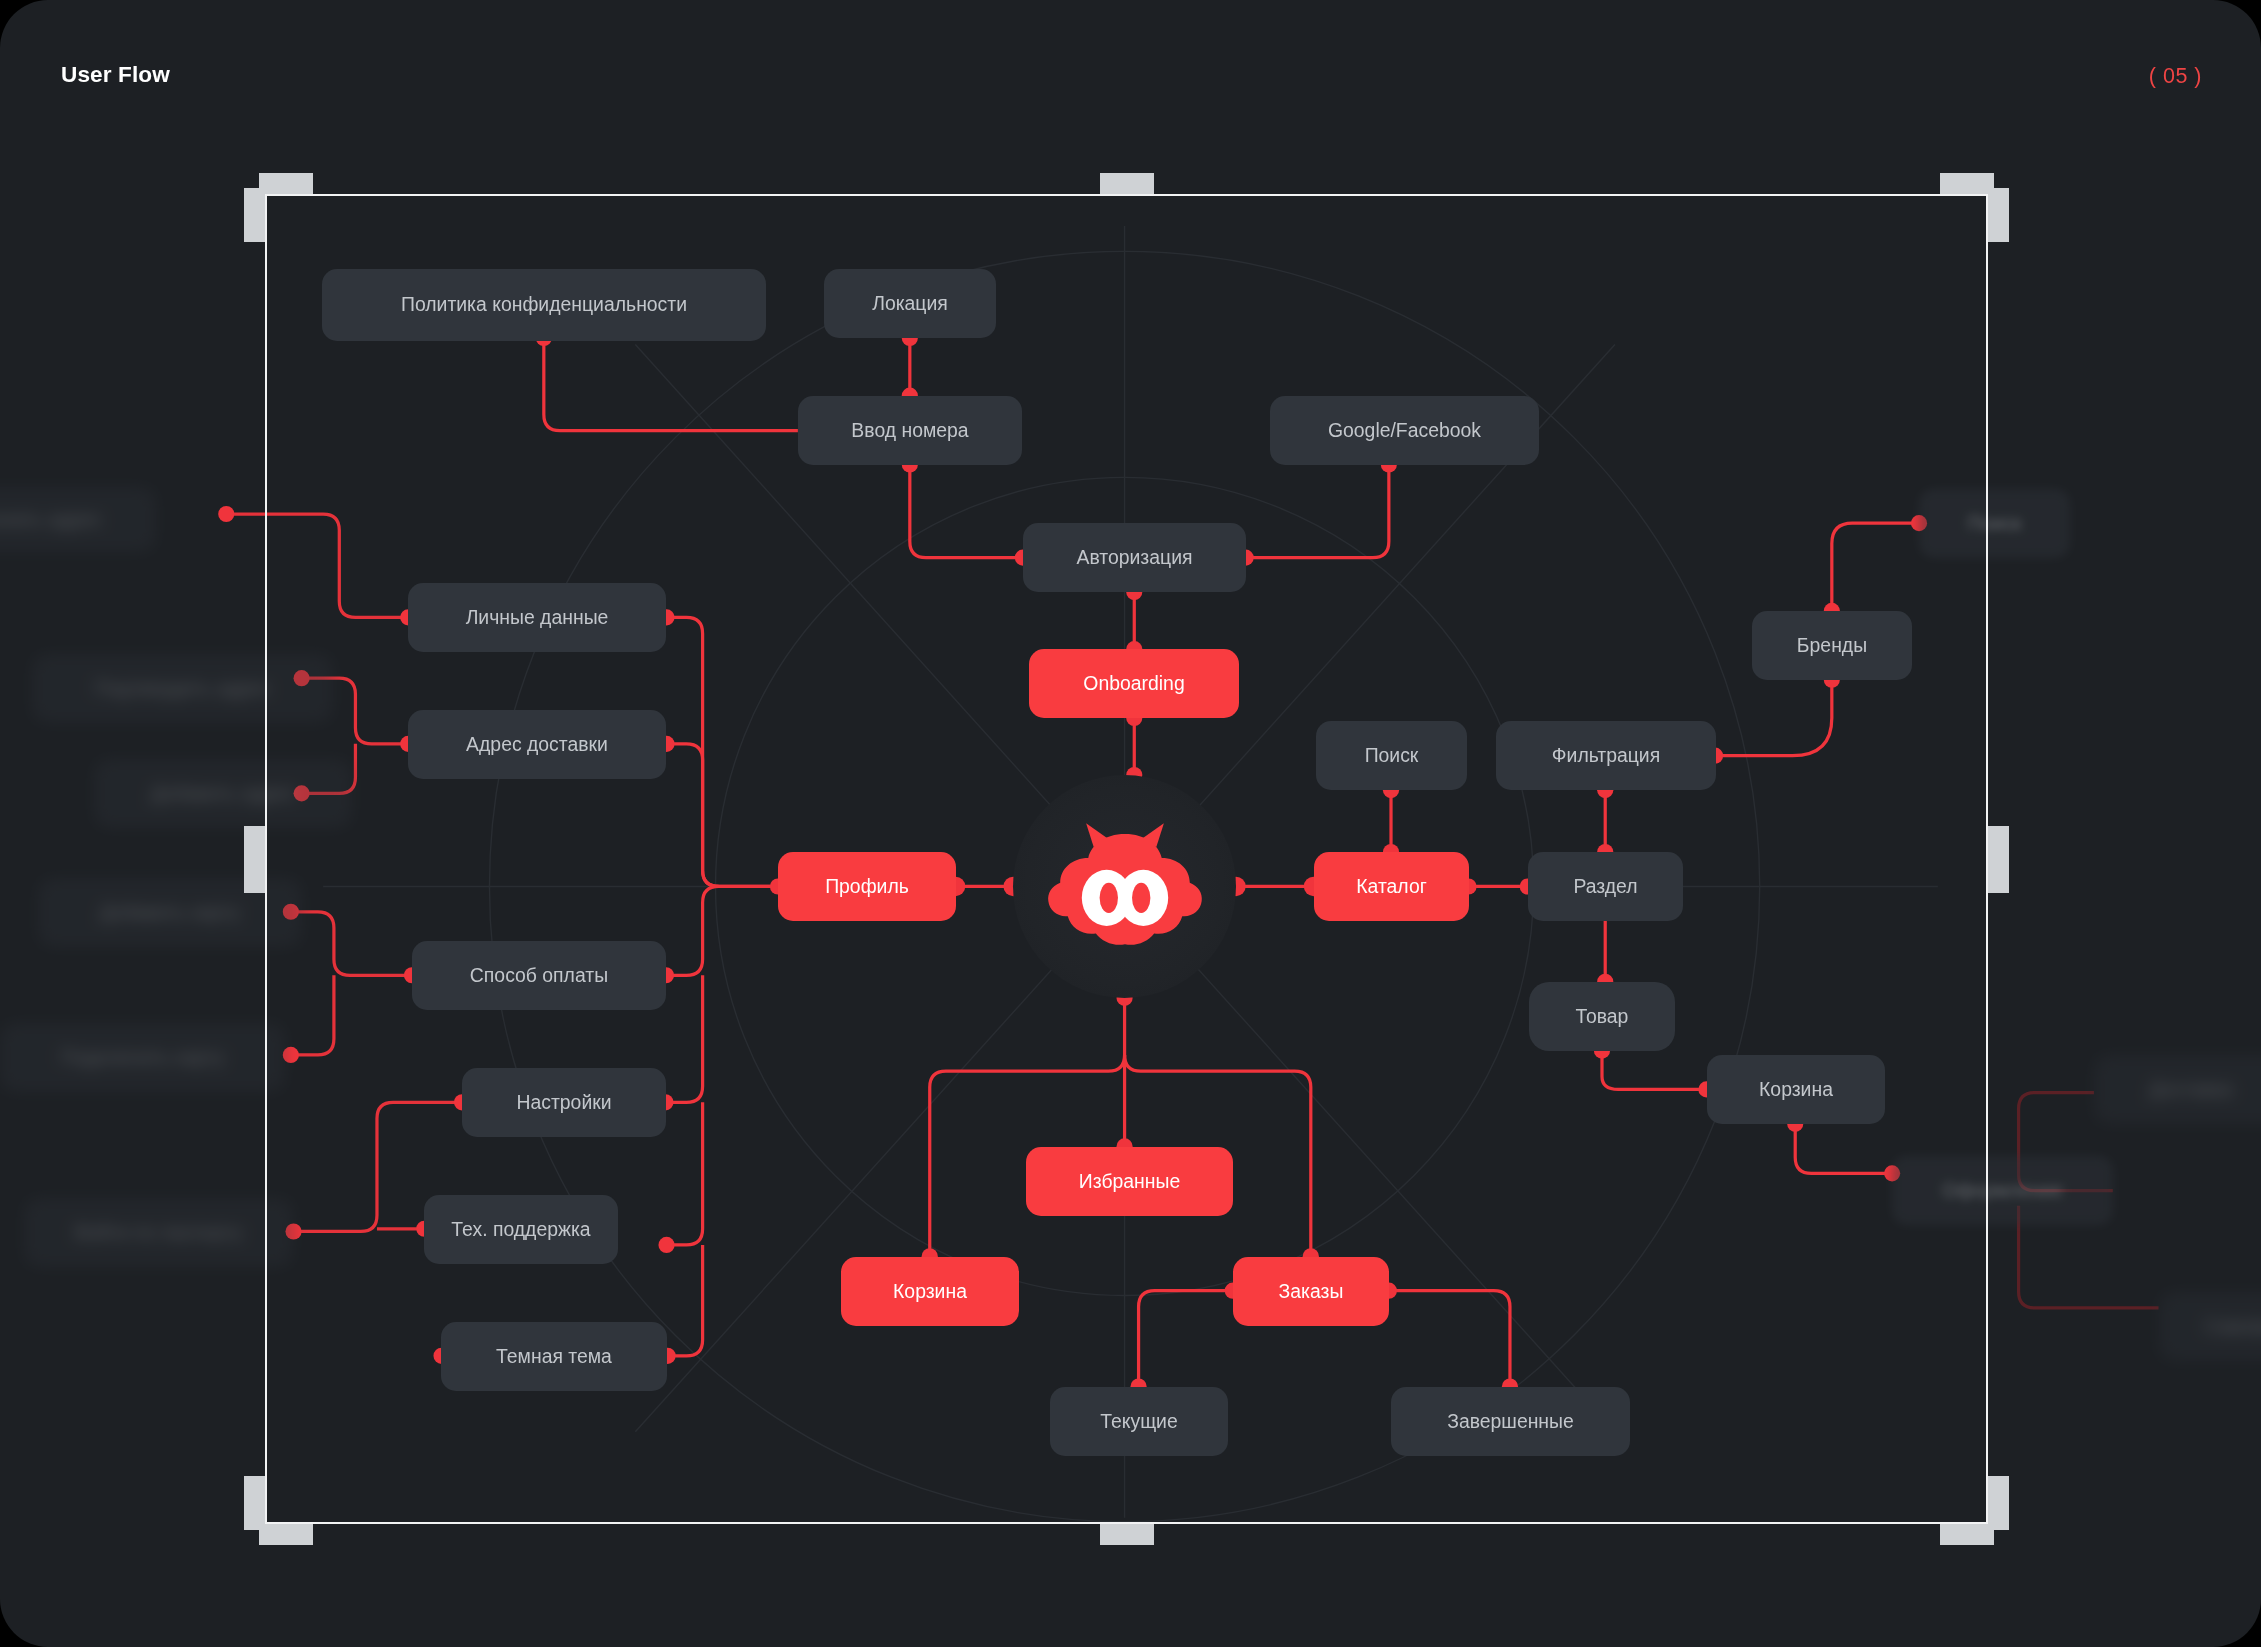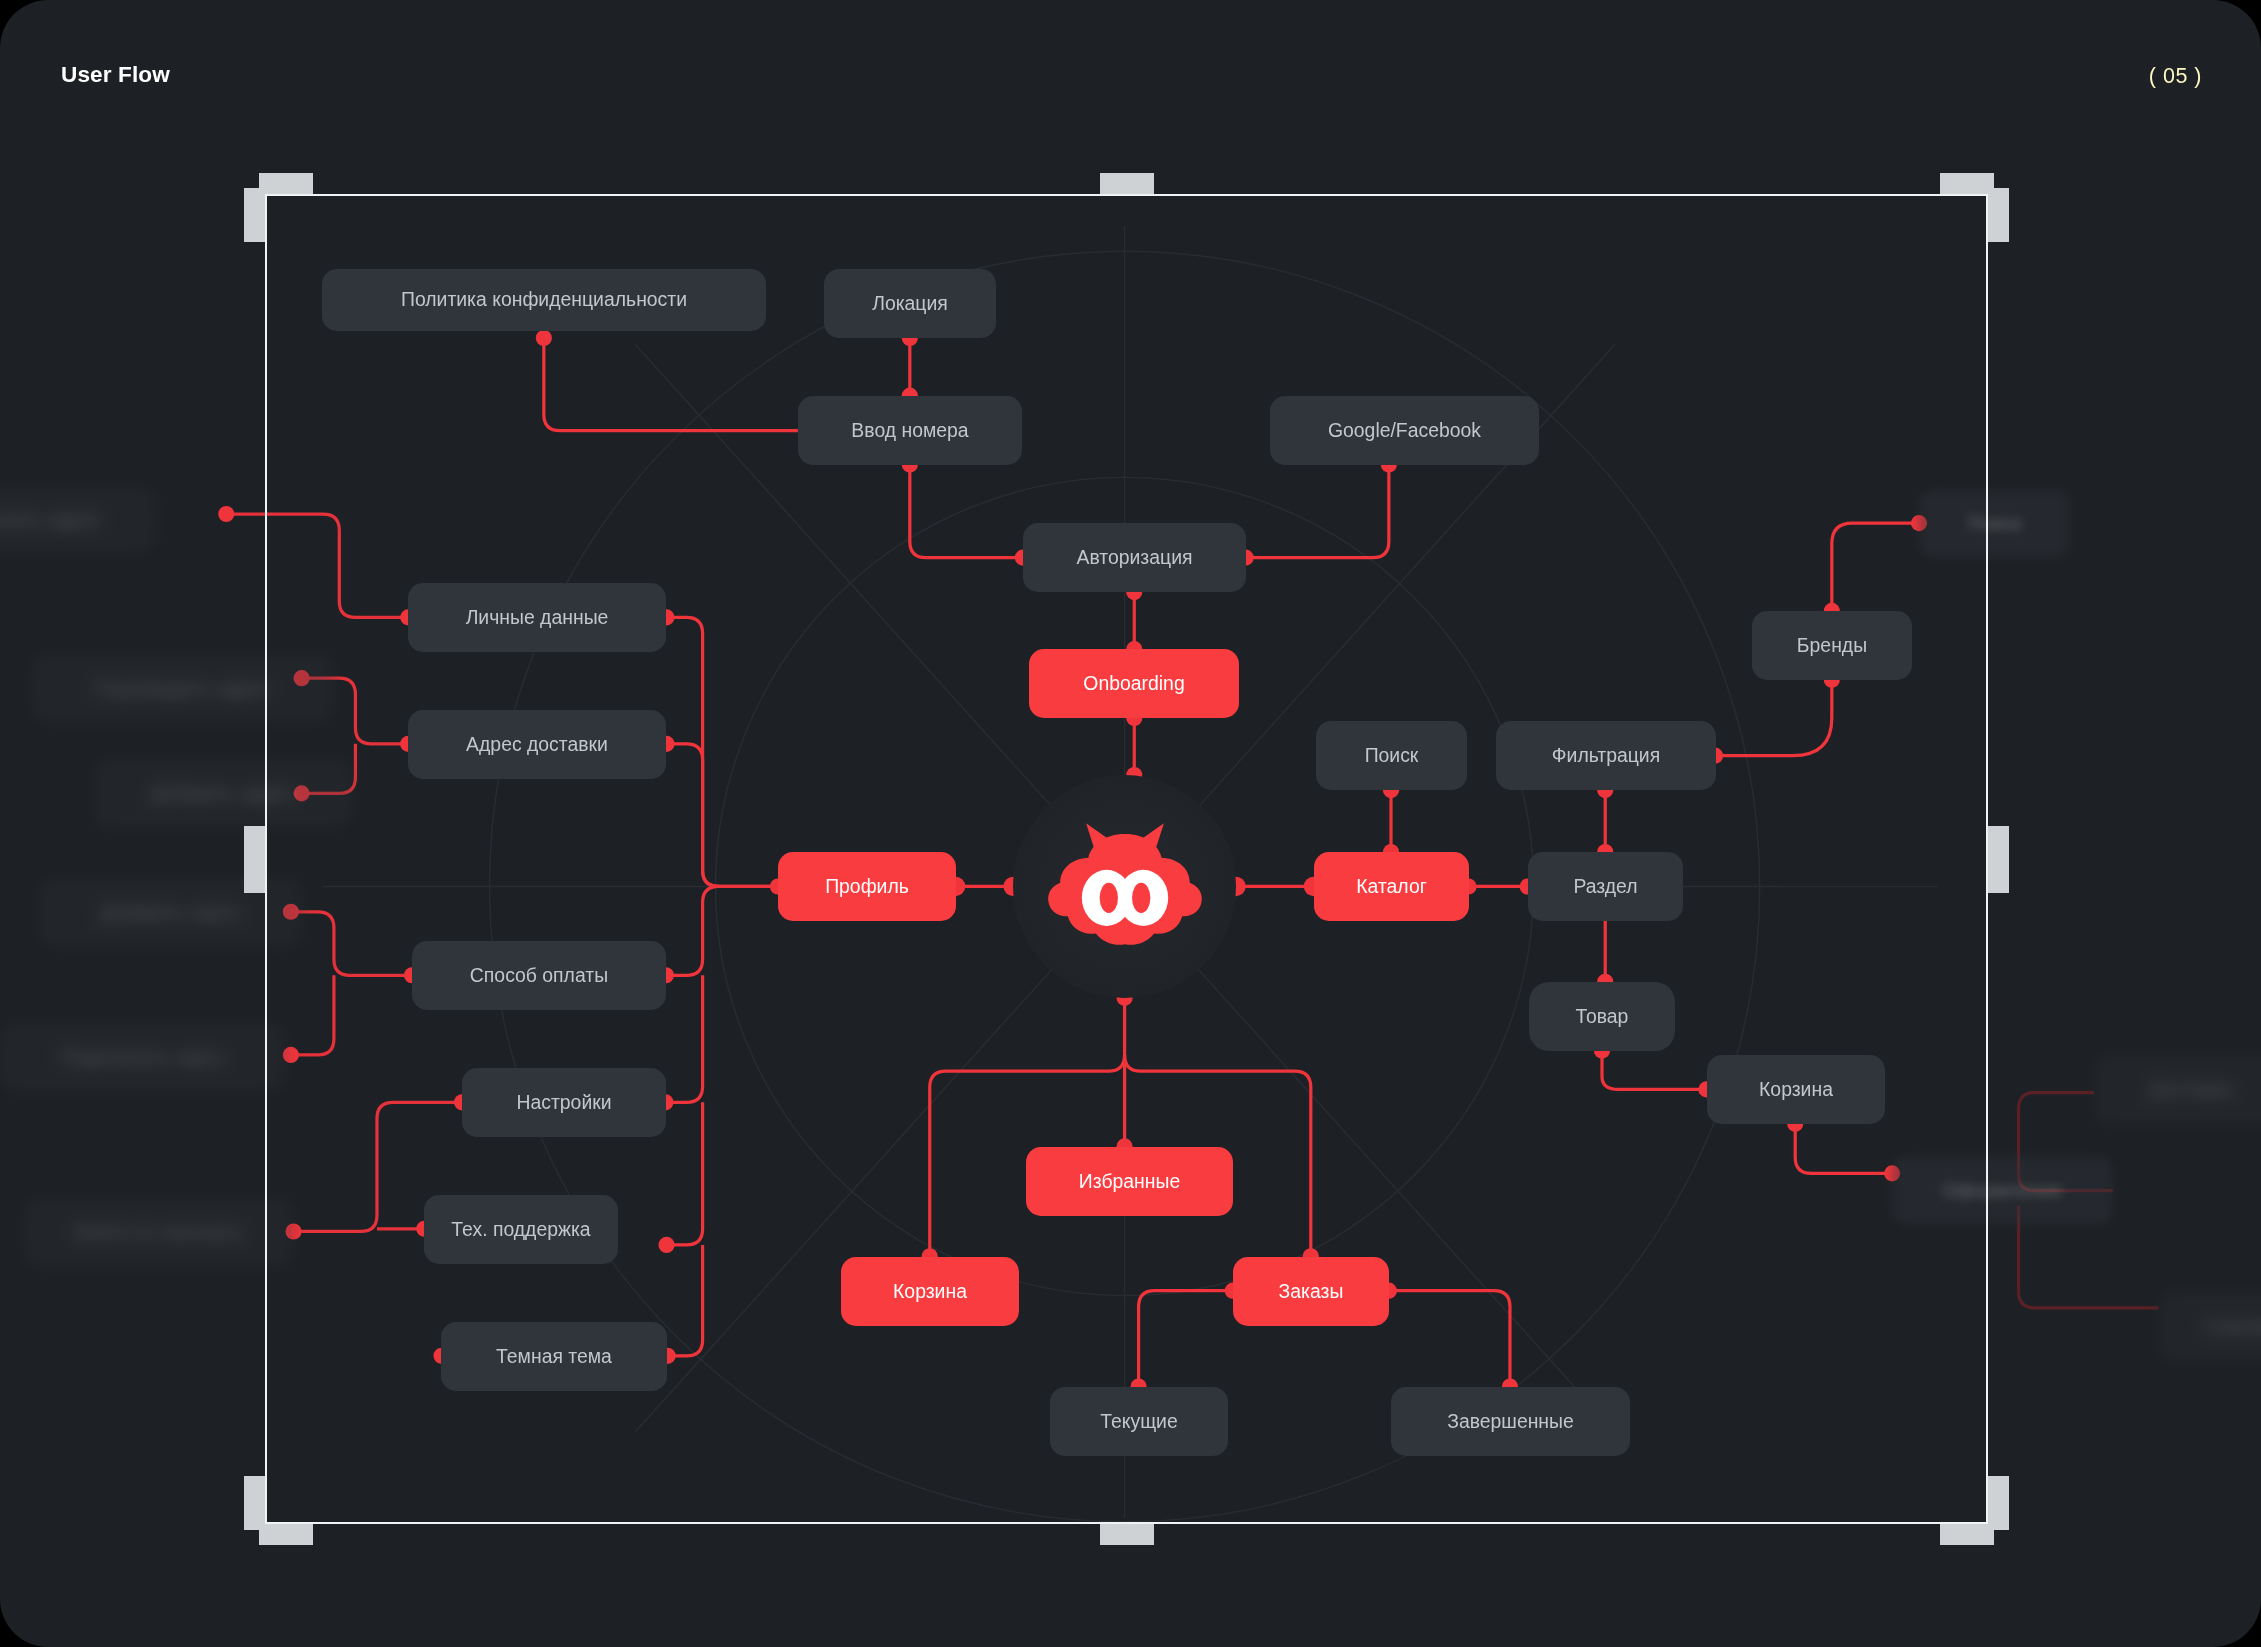--- a/index.html
+++ b/index.html
@@ -25,21 +25,21 @@
     font-size: 22.6px;
     font-weight: 700;
     color: #ffffff;
     letter-spacing: 0.1px;
   }
   #page-number {
     position: absolute;
     right: 59px; top: 64px;
     font-size: 21.5px;
     font-weight: 400;
-    color: #fef9c3;
+    color: #ef4444;
     letter-spacing: 0.5px;
   }
 
   
   #canvas {
     position: absolute;
     left: 0; top: 0; width: 2261px; height: 1647px;
   }
   #canvas svg { position:absolute; left:0; top:0; }
 
@@ -305,21 +305,21 @@
                  C26,182 10,170 8,152 C6,138 14,124 30,118
                  C30,92 52,72 82,72 C88,48 112,28 150,28 Z"></path>
       </g>
       <ellipse cx="116" cy="146" rx="46" ry="52" fill="#ffffff"></ellipse>
       <ellipse cx="184" cy="146" rx="46" ry="52" fill="#ffffff"></ellipse>
       <ellipse cx="120" cy="146" rx="17" ry="28" fill="#f93c40"></ellipse>
       <ellipse cx="180" cy="146" rx="17" ry="28" fill="#f93c40"></ellipse>
     </svg>
   </div>
 
-  <div class="node dark" style="left:322px; top:269px; width:444px; height:62px;">
+  <div class="node dark" style="left:322px; top:269px; width:444px; height:72px;">
     <span>Политика конфиденциальности</span>
     </div>
 
   <div class="node dark" style="left:824px; top:269px; width:172px; height:69px;">
     <span>Локация</span>
     </div>
 
   <div class="node dark" style="left:798px; top:396px; width:224px; height:69px;">
     <span>Ввод номера</span>
     </div>

